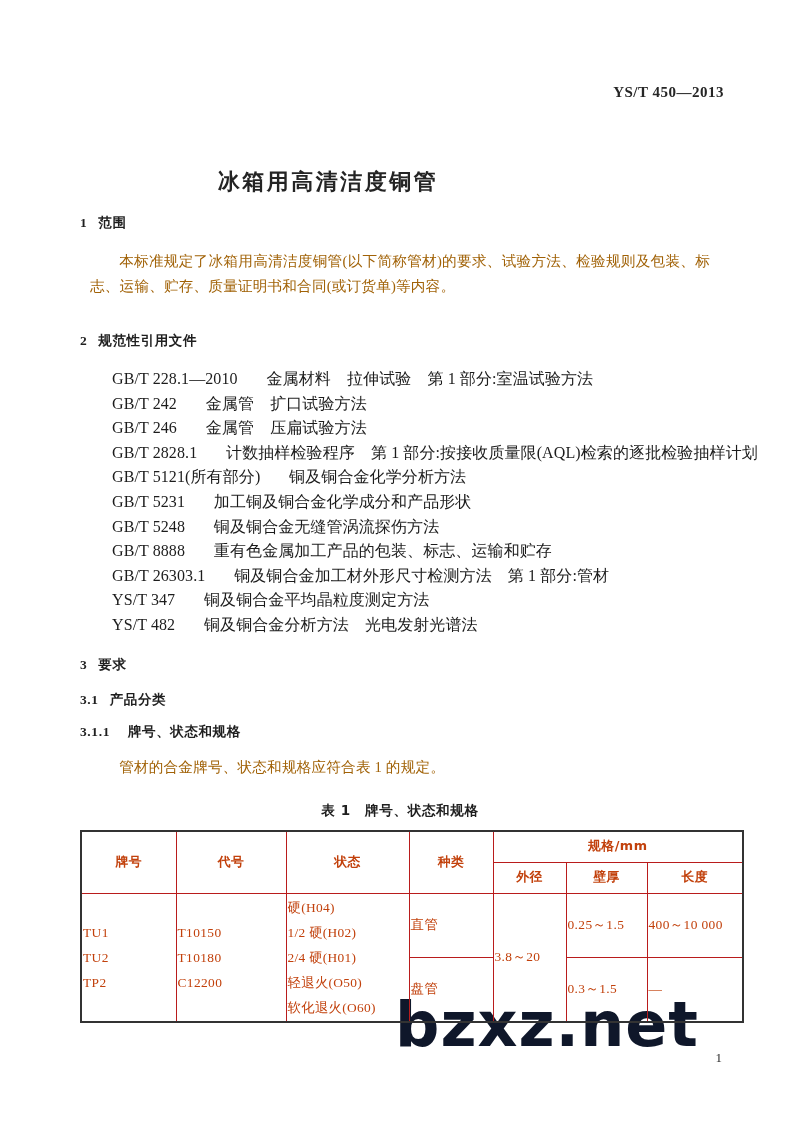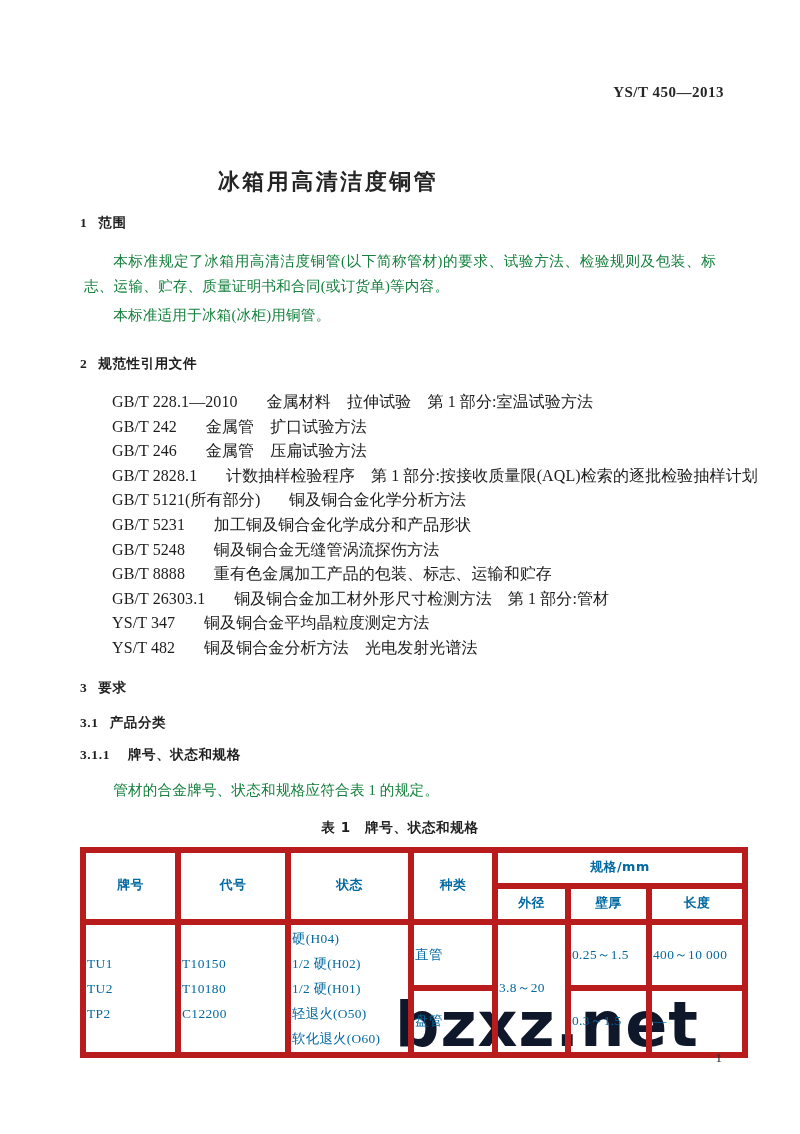--- a/index.html
+++ b/index.html
@@ -96,24 +96,24 @@
     font-size: 13.5px;
     margin: 0 0 14px 0;
     letter-spacing: 0.6px;
   }
   .h3 .num { margin-right: 18px; font-family: "Liberation Serif", serif; }
 
   .para {
     font-size: 14.6px;
     line-height: 25px;
     text-indent: 2em;
-    margin: 4px;
+    margin: 10px;
     text-align: justify;
     letter-spacing: 0.2px;
-    color: #15803d;
+    color: #a16207;
   }
 
   .spacer-lg { height: 23px; }
   .spacer-md { height: 18px; }
   .spacer-sm { height: 12px; }
 
   .ref-list {
     margin: 0;
     padding: 0;
     list-style: none;
@@ -141,25 +141,25 @@
   }
 
   table.spec {
     border-collapse: collapse;
     width: 632px;
     margin: 0 auto;
     table-layout: fixed;
     background: transparent;
   }
   table.spec td, table.spec th {
-    border: 6px solid #b91c1c;
+    border: 1px solid #b91c1c;
     vertical-align: middle;
     font-weight: normal;
     font-size: 13.4px;
-    color: #0369a1;
+    color: #c2410c;
     background: transparent;
   }
   table.spec th {
     font-family: "DejaVu Sans", sans-serif;
     font-weight: bold;
     font-size: 12.8px;
     letter-spacing: 0.5px;
   }
   table.spec {
     border: 2px solid #333;
@@ -191,21 +191,20 @@
   <div class="doc-header">YS/T 450—2013</div>
 
   <h1 class="doc-title">冰箱用高清洁度铜管</h1>
 
   <div class="content">
 
     <div class="h1">
       <span class="num">1</span><span>范围</span>
     </div>
     <p class="para">本标准规定了冰箱用高清洁度铜管(以下简称管材)的要求、试验方法、检验规则及包装、标志、运输、贮存、质量证明书和合同(或订货单)等内容。</p>
-    <p class="para">本标准适用于冰箱(冰柜)用铜管。</p>
 
     <div class="spacer-lg"></div>
 
     <div class="h1">
       <span class="num">2</span><span>规范性引用文件</span>
     </div>
 
     <ul class="ref-list">
       <li><span class="ref-code">GB/T 228.1—2010</span><span class="ref-gap"></span><span>金属材料　拉伸试验　第 1 部分:室温试验方法</span></li>
       <li><span class="ref-code">GB/T 242</span><span class="ref-gap"></span><span>金属管　扩口试验方法</span></li>
@@ -272,21 +271,21 @@
             <div>TP2</div>
           </td>
           <td class="brandcell" rowspan="2">
             <div>T10150</div>
             <div>T10180</div>
             <div>C12200</div>
           </td>
           <td class="statecell" rowspan="2">
             <div>硬(H04)</div>
             <div>1/2 硬(H02)</div>
-            <div>1/2 硬(H01)</div>
+            <div>2/4 硬(H01)</div>
             <div>轻退火(O50)</div>
             <div>软化退火(O60)</div>
           </td>
           <td class="kindcell">直管</td>
           <td class="numcell" rowspan="2">3.8～20</td>
           <td class="numcell">0.25～1.5</td>
           <td class="numcell">400～10 000</td>
         </tr>
         <tr>
           <td class="kindcell">盘管</td>

